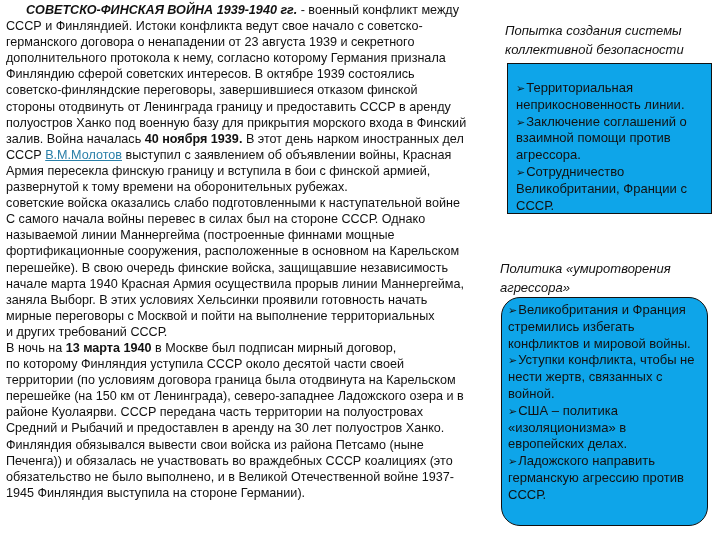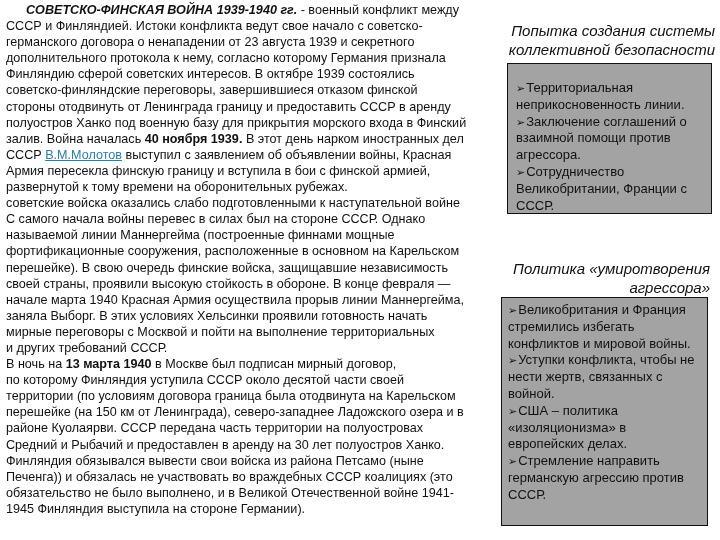--- a/index.html
+++ b/index.html
@@ -3,22 +3,22 @@
 <meta charset="utf-8">
 <style>
   html, body { margin:0; padding:0; }
   body { width:720px; height:540px; background:#ffffff; position:relative; overflow:hidden;
          font-family:"Liberation Sans", sans-serif; color:#111; }
   .main-text { position:absolute; left:6px; top:2px; width:478px; font-size:12.6px; line-height:16.1px; }
   .main-text .line { display:block; white-space:nowrap; }
   .title-bi { font-weight:bold; font-style:italic;margin-left:20px; }
   .bold { font-weight:bold; }
   .link { color:#2a7fa8; text-decoration:underline; cursor:pointer; }
-  .heading { position:absolute; font-style:italic; font-size:15px; line-height:19px; text-align:right; color:#111; }
-  .box { position:absolute; border:1.3px solid #111; box-sizing:border-box; background:#a3a3a3; }
+  .heading { position:absolute; font-style:italic; font-size:13px; line-height:19px; text-align:left; color:#111; }
+  .box { position:absolute; border:1.3px solid #111; box-sizing:border-box; background:#0ea5e9; }
   .box .item { font-size:13px; line-height:16.8px; padding:0; }
   .arrow { font-size:11px; margin-right:1px; }
 </style>
 </head>
 <body>
 
 <div class="main-text">
   <span class="line"><span class="title-bi">СОВЕТСКО-ФИНСКАЯ ВОЙНА 1939-1940 гг.</span><span> - военный конфликт между</span></span>
   <span class="line">СССР и Финляндией. Истоки конфликта ведут свое начало с советско-</span>
   <span class="line">германского договора о ненападении от 23 августа 1939 и секретного</span>
@@ -29,34 +29,33 @@
   <span class="line">полуостров Ханко под военную базу для прикрытия морского входа в Финский</span>
   <span class="line"><span>залив. Война началась </span><span class="bold">40 ноября 1939.</span><span> В этот день нарком иностранных дел</span></span>
   <span class="line"><span>СССР </span><span class="link">В.М.Молотов</span><span> выступил с заявлением об объявлении войны, Красная</span></span>
   <span class="line">Армия пересекла финскую границу и вступила в бои с финской армией,</span>
   <span class="line">развернутой к тому времени на оборонительных рубежах.</span>
   <span class="line">советские войска оказались слабо подготовленными к наступательной войне</span>
   <span class="line">С самого начала войны перевес в силах был на стороне СССР. Однако</span>
   <span class="line">называемой линии Маннергейма (построенные финнами мощные</span>
   <span class="line">фортификационные сооружения, расположенные в основном на Карельском</span>
   <span class="line">перешейке). В свою очередь финские войска, защищавшие независимость</span>
-  <span class="line">своей страны, проявили высокую стойкость в обороне. В конце февраля —</span>
   <span class="line">начале марта 1940 Красная Армия осуществила прорыв линии Маннергейма,</span>
   <span class="line">заняла Выборг. В этих условиях Хельсинки проявили готовность начать</span>
   <span class="line">мирные переговоры с Москвой и пойти на выполнение территориальных</span>
   <span class="line">и других требований СССР.</span>
   <span class="line"><span>В ночь на </span><span class="bold">13 марта 1940</span><span> в Москве был подписан мирный договор,</span></span>
   <span class="line">по которому Финляндия уступила СССР около десятой части своей</span>
   <span class="line">территории (по условиям договора граница была отодвинута на Карельском</span>
   <span class="line">перешейке (на 150 км от Ленинграда), северо-западнее Ладожского озера и в</span>
   <span class="line">районе Куолаярви. СССР передана часть территории на полуостровах</span>
   <span class="line">Средний и Рыбачий и предоставлен в аренду на 30 лет полуостров Ханко.</span>
   <span class="line">Финляндия  обязывался вывести свои войска из района Петсамо (ныне</span>
   <span class="line">Печенга))  и обязалась не участвовать во враждебных СССР коалициях (это</span>
-  <span class="line">обязательство не было выполнено, и в Великой Отечественной войне 1941-</span>
+  <span class="line">обязательство не было выполнено, и в Великой Отечественной войне 1937-</span>
   <span class="line">1945 Финляндия выступила на стороне Германии).</span>
 </div>
 
 <div class="heading" style="left:505px; top:21px; width:210px;">
   <div>Попытка создания системы</div>
   <div>коллективной безопасности</div>
 </div>
 <div class="box" style="left:507px; top:63px; width:205px; height:151px; padding:16px 4px 0 8px;">
   <div class="item">
     <span class="arrow">➢</span><span>Территориальная</span><br>
@@ -71,34 +70,34 @@
     <span class="arrow">➢</span><span>Сотрудничество</span><br>
     <span>Великобритании, Франции с</span><br>
     <span>СССР.</span>
   </div>
 </div>
 
 <div class="heading" style="left:500px; top:259px; width:210px;">
   <div>Политика «умиротворения</div>
   <div>агрессора»</div>
 </div>
-<div class="box" style="left:501px; top:297px; width:207px; height:229px; padding:4px 4px 8px 6px;">
+<div class="box" style="left:501px; top:297px; width:207px; height:229px; padding:4px 4px 8px 6px;border-radius:19px;">
   <div class="item">
     <span class="arrow">➢</span><span>Великобритания и Франция</span><br>
     <span>стремились избегать</span><br>
     <span>конфликтов и мировой войны.</span>
   </div>
   <div class="item">
     <span class="arrow">➢</span><span>Уступки конфликта, чтобы не</span><br>
     <span>нести жертв, связанных с</span><br>
     <span>войной.</span>
   </div>
   <div class="item">
     <span class="arrow">➢</span><span>США – политика</span><br>
     <span>«изоляционизма» в</span><br>
     <span>европейских делах.</span>
   </div>
   <div class="item">
-    <span class="arrow">➢</span><span>Стремление направить</span><br>
+    <span class="arrow">➢</span><span>Ладожского направить</span><br>
     <span>германскую агрессию  против</span><br>
     <span>СССР.</span>
   </div>
 </div>
 
 </body></html>

